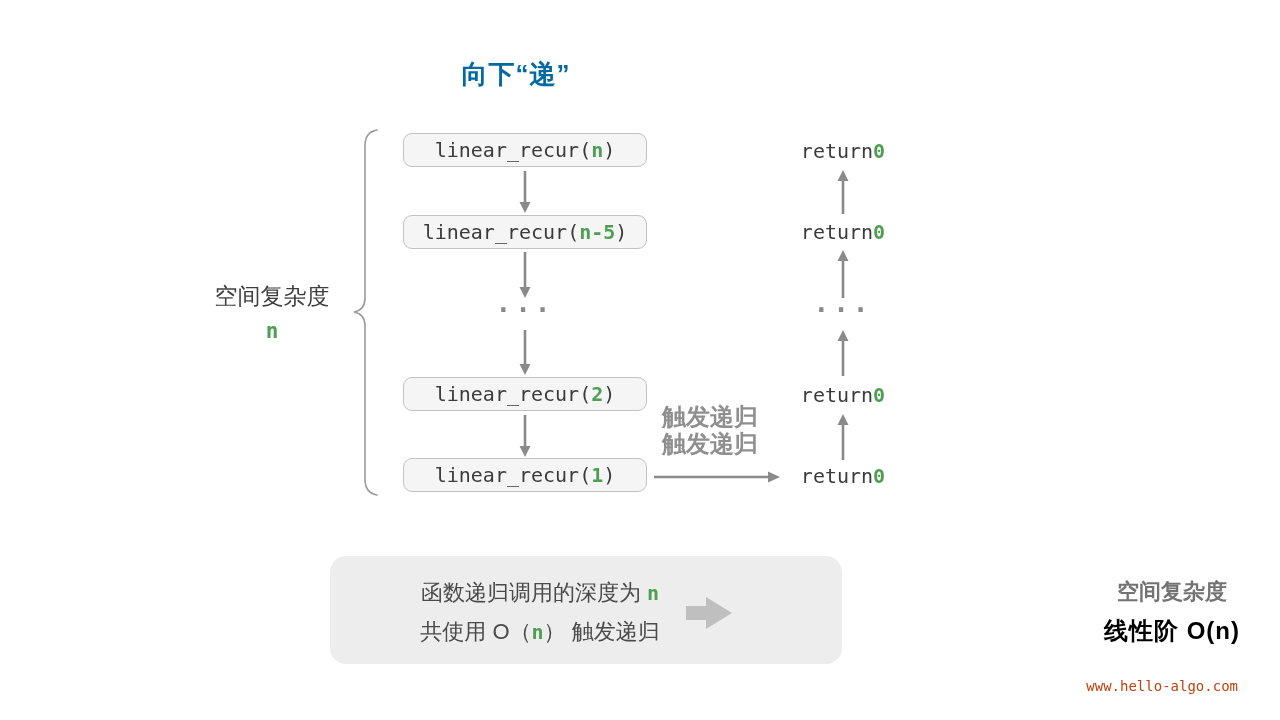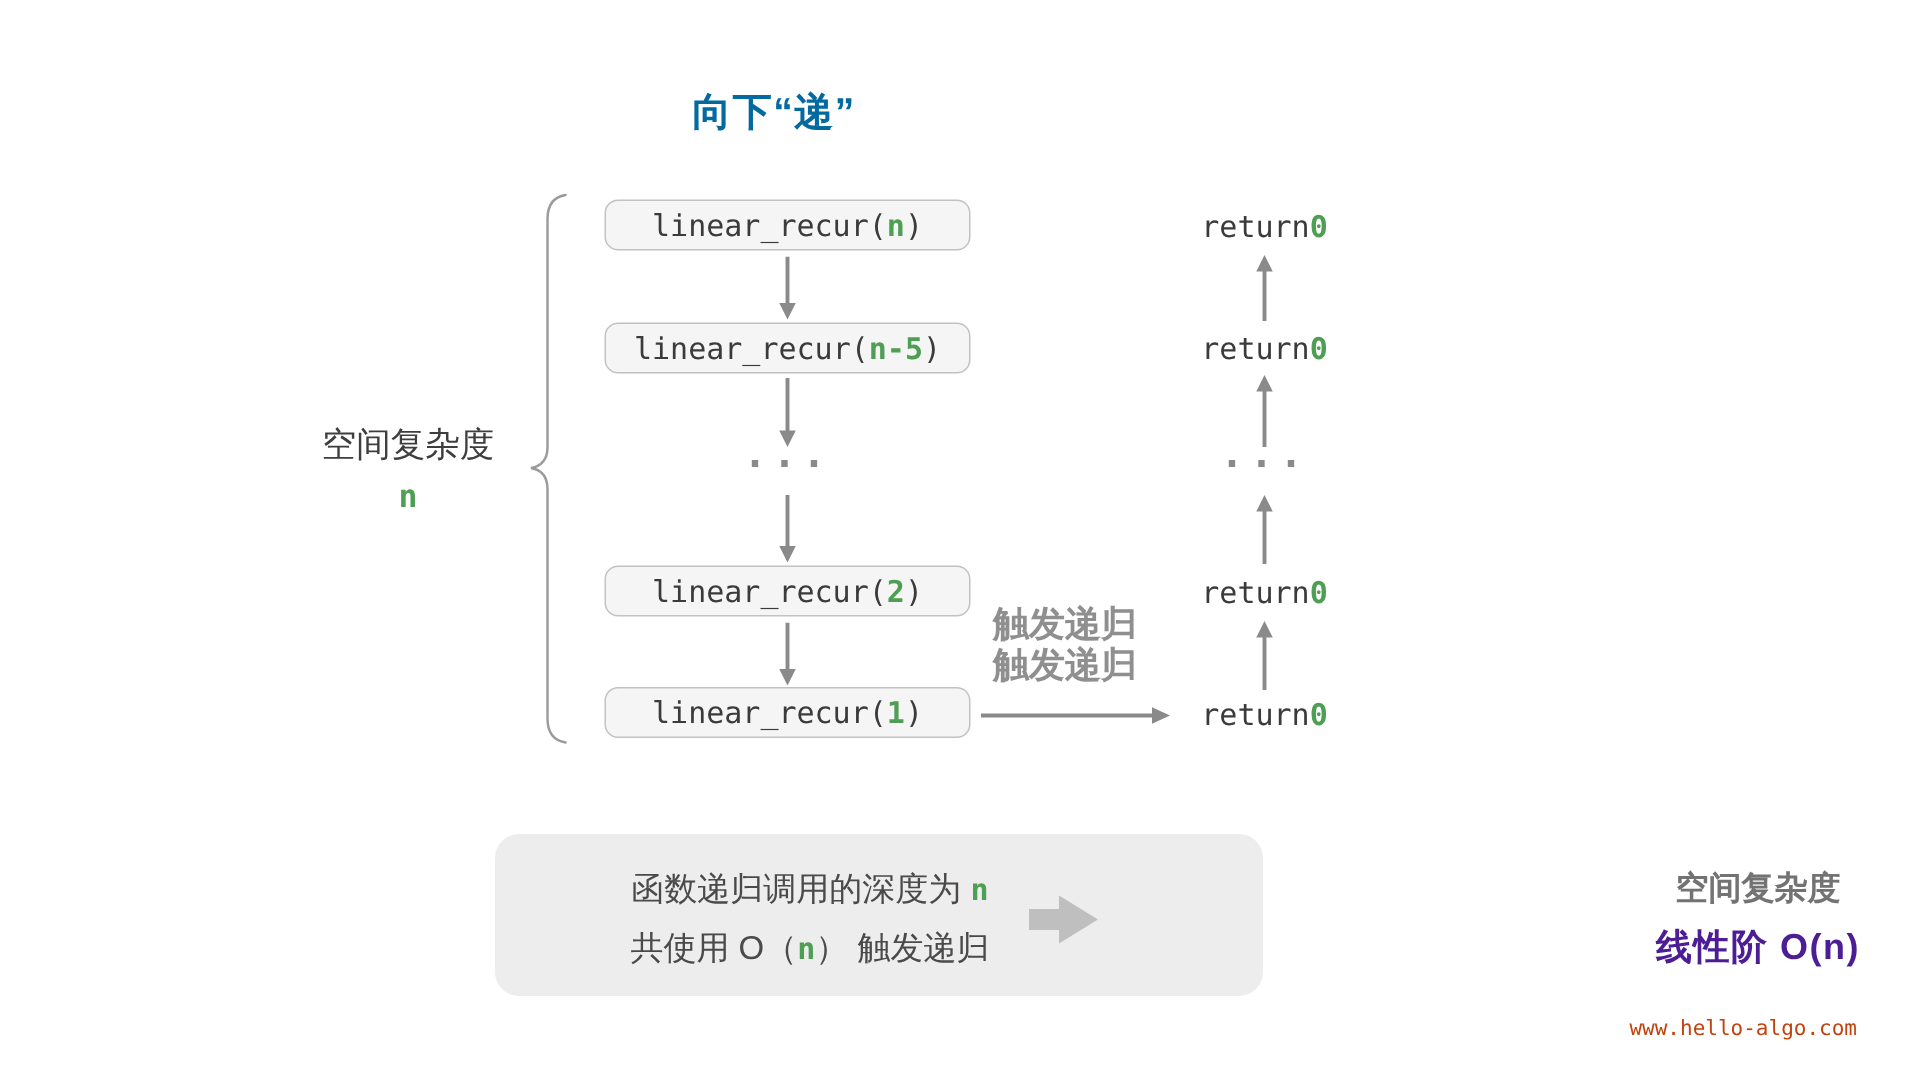--- a/index.html
+++ b/index.html
@@ -4,21 +4,21 @@
 <style>
   html,body{margin:0;padding:0;background:#ffffff;}
   .canvas{
     position:relative;width:1280px;height:720px;background:#ffffff;overflow:hidden;
     font-family:"Liberation Sans","DejaVu Sans",sans-serif;
   }
   .abs{position:absolute;}
   .mono{font-family:"DejaVu Sans Mono","Liberation Mono",monospace;}
   .dark{color:#3b3b3b;}
   .green{color:#4e9e53;}
-  .blue{color:#4c1d95;}
+  .blue{color:#000000;}
   .bold{font-weight:bold;}
 
   .col-header{
     width:220px;text-align:center;font-size:26px;font-weight:bold;color:#0369a1;
     letter-spacing:1px;
   }
   .call-box{
     left:403px;width:244px;height:34px;background:#f5f5f5;border:1px solid #c2c2c2;
     border-radius:9px;display:flex;align-items:center;justify-content:center;
     font-size:20px;box-sizing:border-box;

